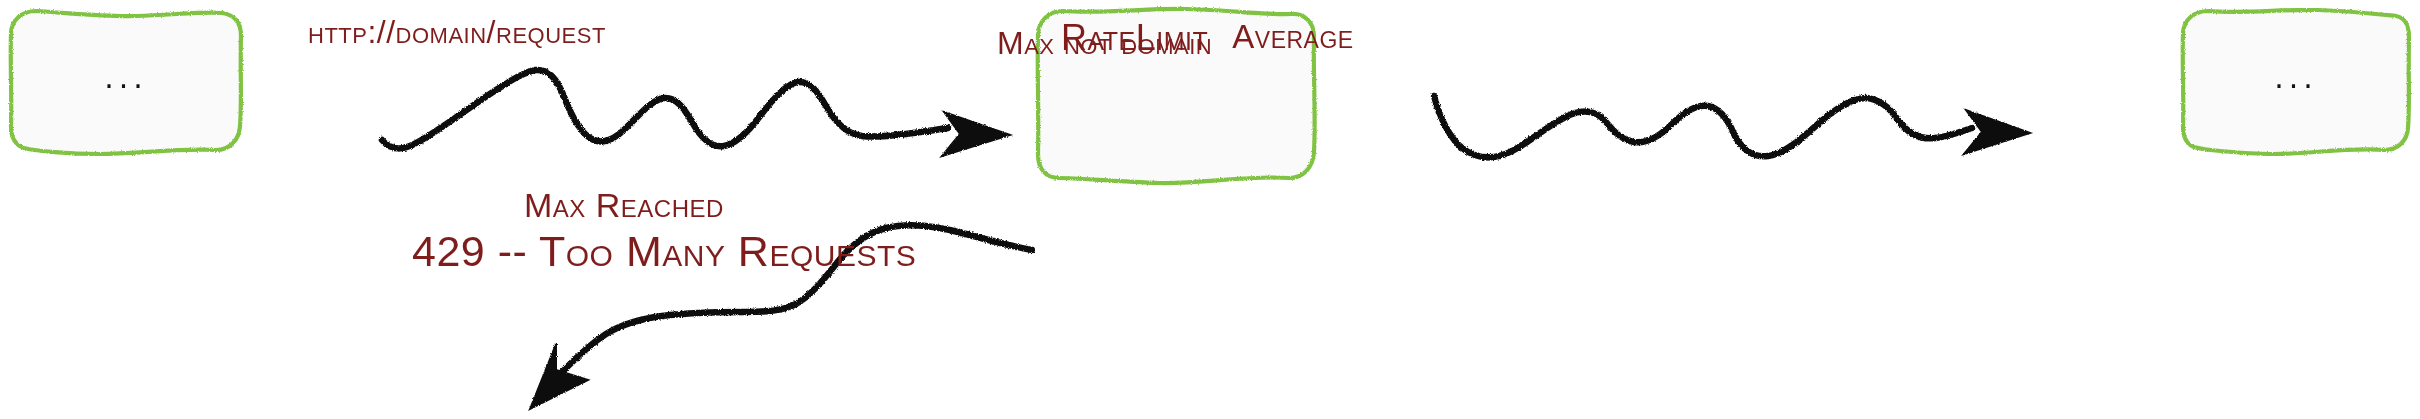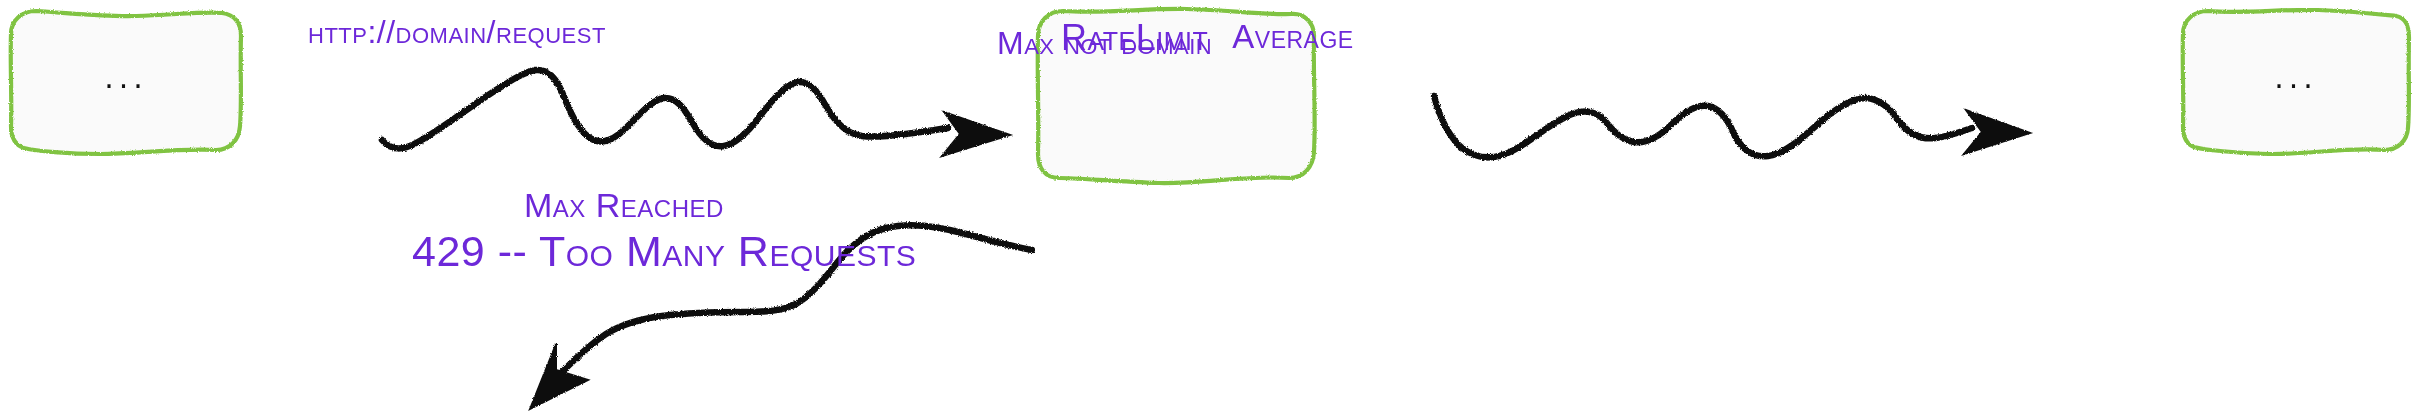--- a/index.html
+++ b/index.html
@@ -44,21 +44,21 @@
     font-family: "DejaVu Sans", sans-serif;
     font-size: 30px;
     letter-spacing: 5px;
     color: #111111;
     line-height: 1;
     transform: translateY(-4px);
   }
   
   .hand {
     font-family: "Liberation Sans", sans-serif;
-    color: #6d28d9;
+    color: #7f1d1d;
     font-variant: small-caps;
     font-weight: 400;
     letter-spacing: 0.5px;
     white-space: nowrap;
   }
   .edge-label {
     position: absolute;
     font-size: 31px;
     line-height: 1;
   }

